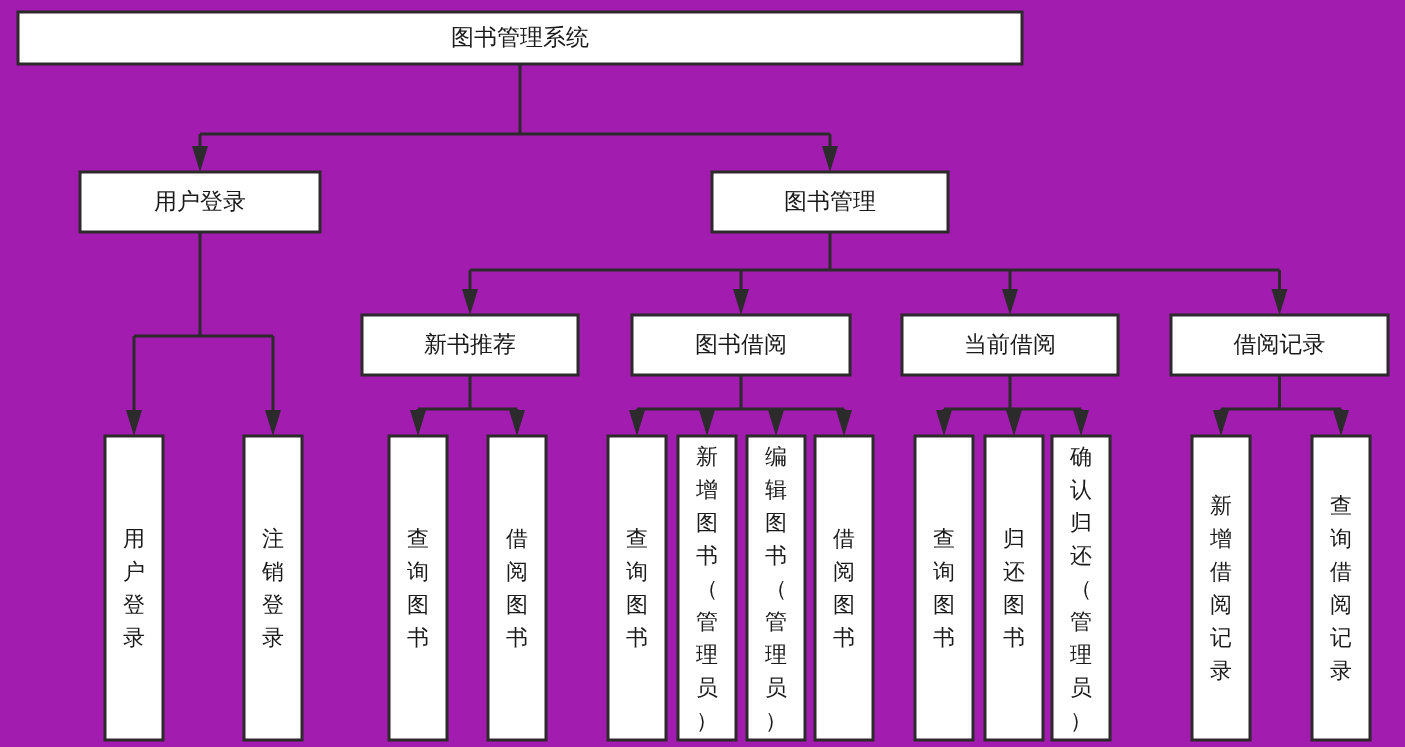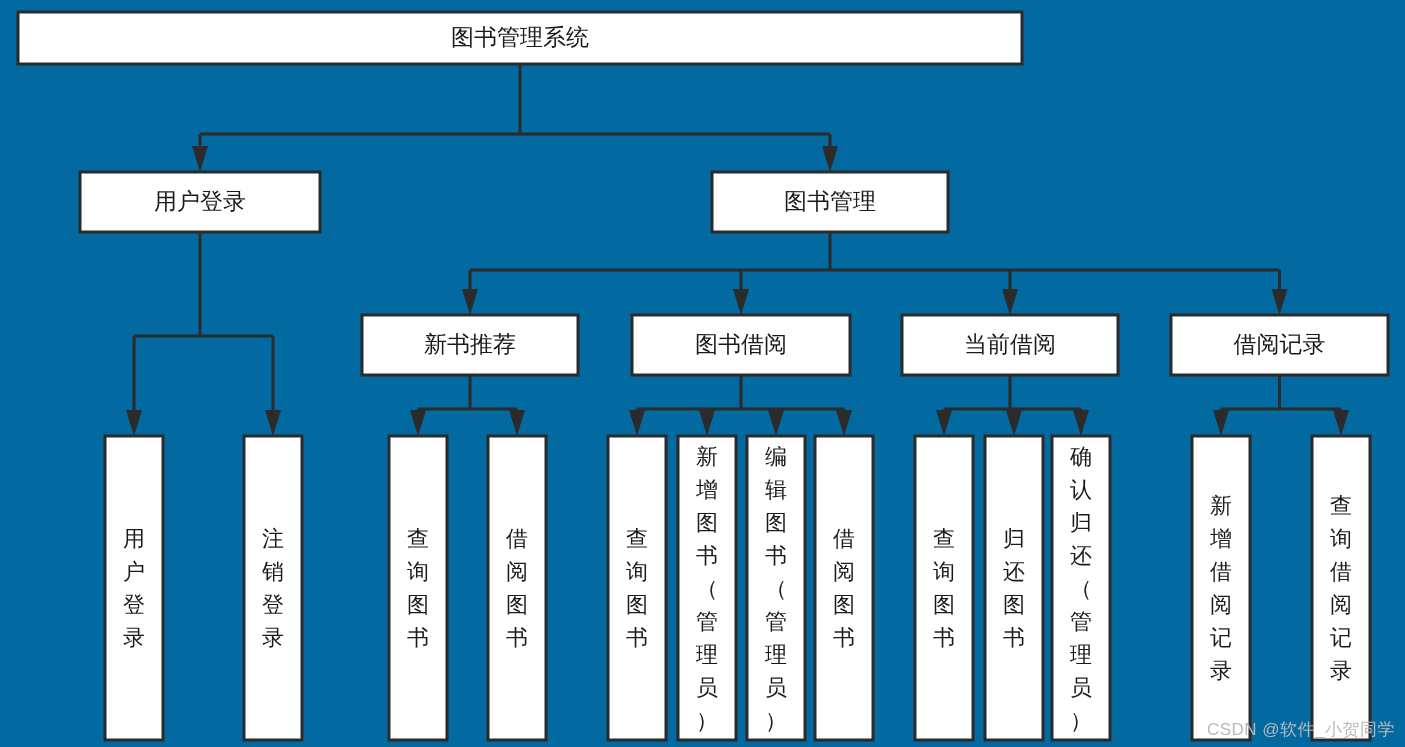--- a/index.html
+++ b/index.html
@@ -1,21 +1,21 @@
 <!DOCTYPE html>
 <html><head>
 <meta charset="utf-8">
 <style>
   html,body{margin:0;padding:0;background:#ffffff;}
   body{
     width:1405px;height:747px;
     font-family:"Liberation Sans","DejaVu Sans",sans-serif;
     overflow:hidden;
   }
-  #diagram-root{position:relative;width:1405px;height:747px;background:#0369a1;}
+  #diagram-root{position:relative;width:1405px;height:747px;background:#a21caf;}
   svg#tree{position:absolute;left:0;top:0;width:1405px;height:747px;}
   .node-box{fill:#ffffff;stroke:#2b2b2b;stroke-width:3;}
   .edge{stroke:#2b2b2b;stroke-width:3;fill:none;stroke-linecap:butt;}
   .arrow-head{fill:#2b2b2b;stroke:none;}
   .node-label{
     font-family:"Liberation Sans","DejaVu Sans",sans-serif;
     fill:#1a1a1a;
     font-size:23px;
     text-anchor:middle;
     dominant-baseline:middle;
@@ -184,14 +184,13 @@
         <g>
           <rect class="node-box" x="1192" y="436" width="58" height="304"></rect>
           <text class="node-label vertical" x="1221" y="506.5"><tspan x="1221" dy="0">新</tspan><tspan x="1221" dy="33">增</tspan><tspan x="1221" dy="33">借</tspan><tspan x="1221" dy="33">阅</tspan><tspan x="1221" dy="33">记</tspan><tspan x="1221" dy="33">录</tspan></text>
         </g>
         <g>
           <rect class="node-box" x="1312" y="436" width="58" height="304"></rect>
           <text class="node-label vertical" x="1341" y="506.5"><tspan x="1341" dy="0">查</tspan><tspan x="1341" dy="33">询</tspan><tspan x="1341" dy="33">借</tspan><tspan x="1341" dy="33">阅</tspan><tspan x="1341" dy="33">记</tspan><tspan x="1341" dy="33">录</tspan></text>
         </g>
       </g>
   </svg>
-  <div class="watermark">CSDN @软件_小贺同学</div>
 </div>
 
 </body></html>

